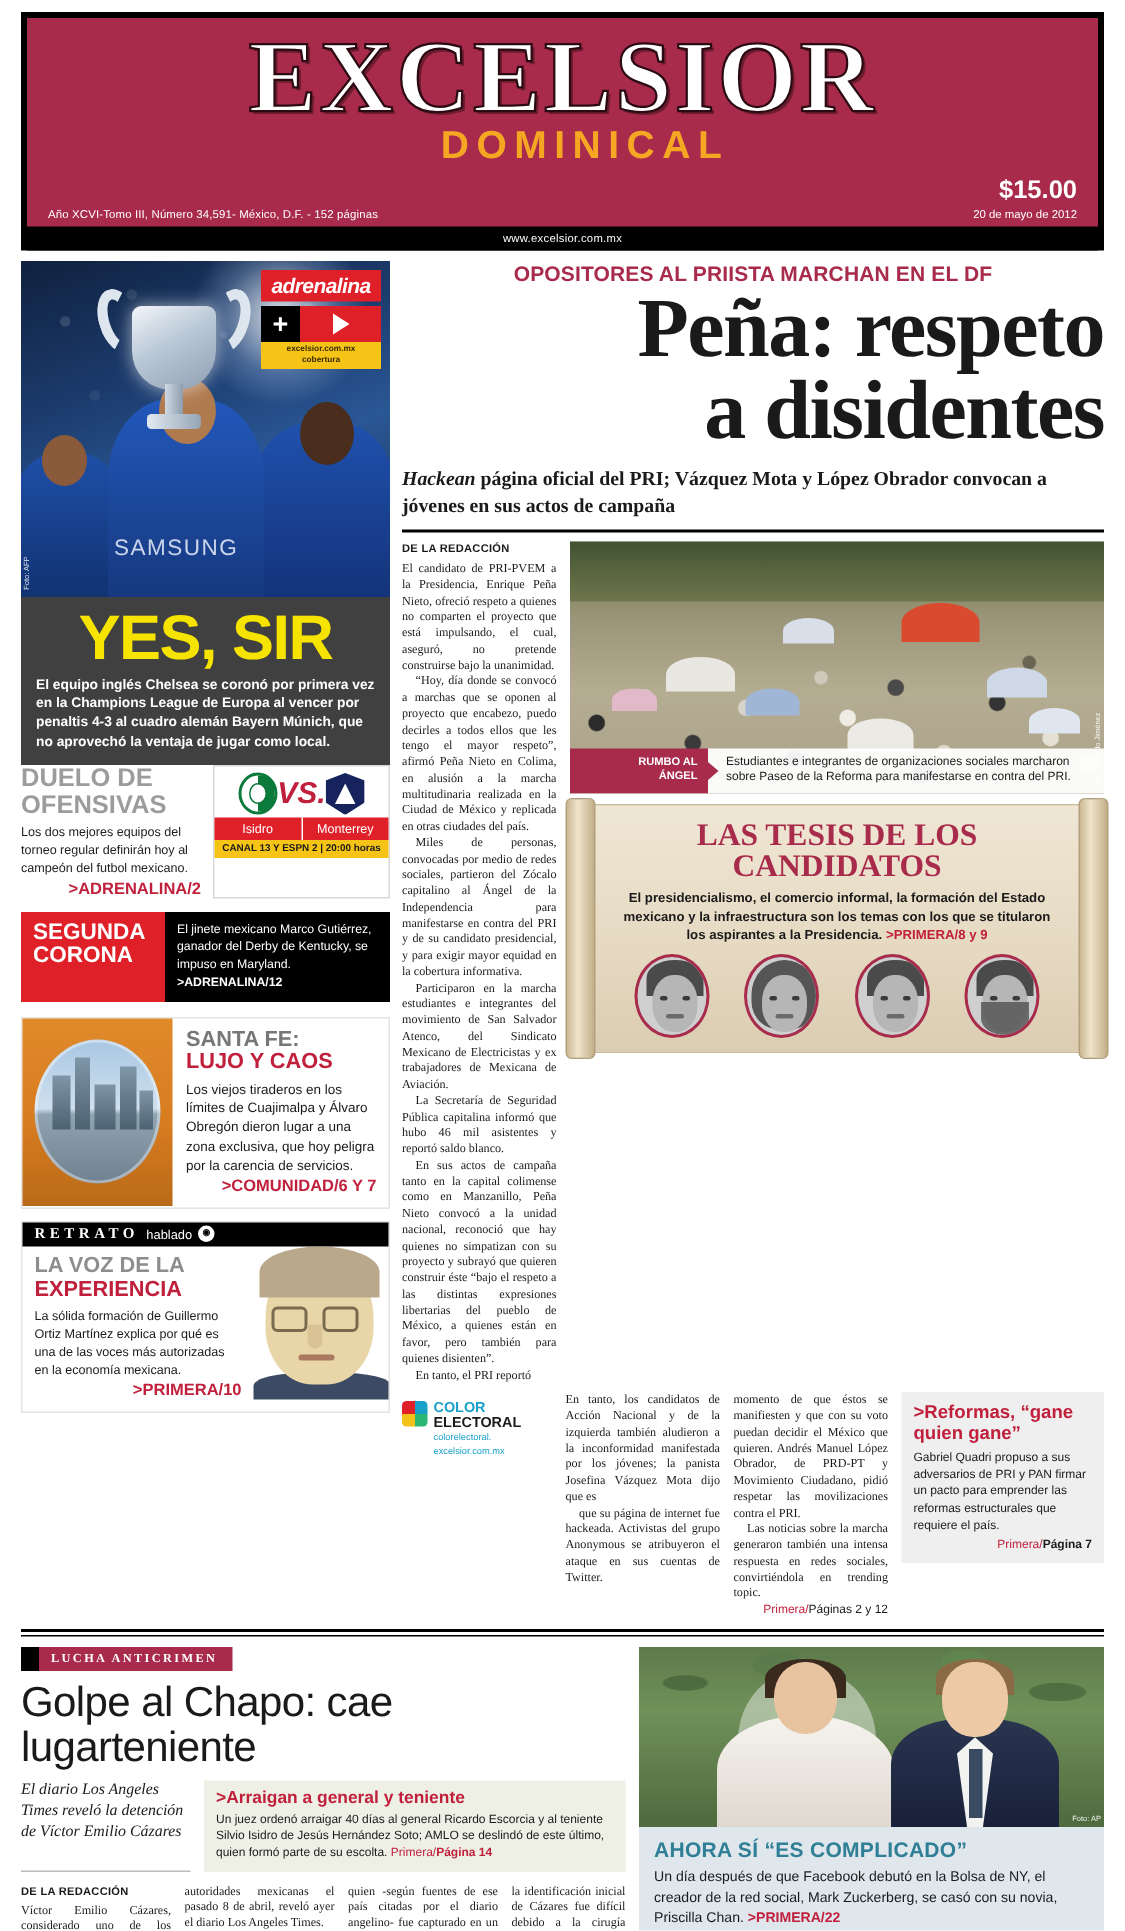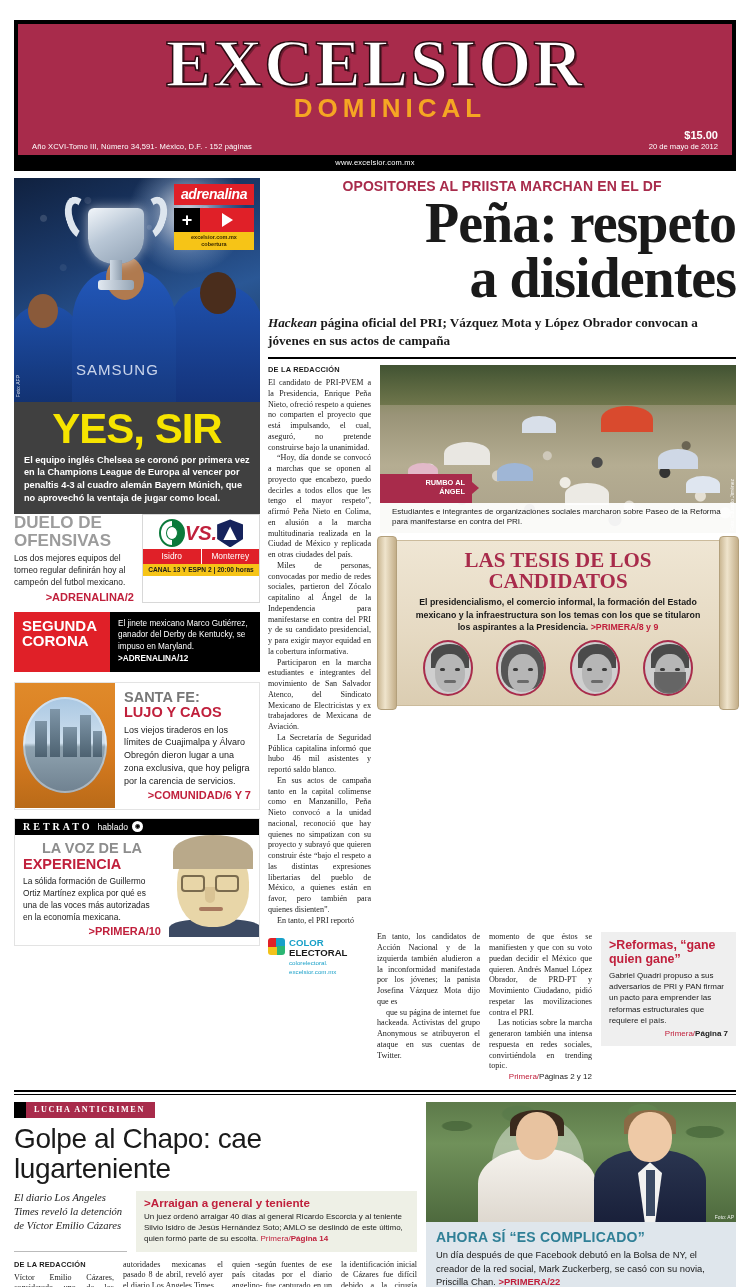--- a/index.html
+++ b/index.html
@@ -4,21 +4,21 @@
 <style>
   * { box-sizing: border-box; margin: 0; padding: 0; }
   html, body { background: #ffffff; }
   body {
     width: 750px; height: 1287px;
     font-family: "Liberation Sans", sans-serif;
     color: #1a1a1a;
     position: relative;
     overflow: hidden;
   }
-  .page { width: 750px; height: 1287px; position: relative; background: #fff; padding: 20px 14px 0 14px; }
+  .page { width: 750px; height: 1287px; position: relative; background: #fff; padding: 8px 14px 0 14px; }
 
   
   .masthead { position: relative; background: #000; padding: 4px 4px 0 4px; }
   .masthead-inner { background: #a82b4b; position: relative; padding: 6px 14px 4px 14px; }
   .mh-title {
     font-family: "Liberation Serif", serif;
     font-weight: bold;
     font-size: 68px;
     letter-spacing: 2px;
     color: #ffffff;
@@ -33,21 +33,21 @@
     font-size: 26px;
     letter-spacing: 5px;
     color: #f5a623;
     text-align: center;
     margin-top: -4px;
     padding-left: 30px;
   }
   .mh-meta { display: flex; justify-content: space-between; align-items: flex-end; margin-top: 5px; }
   .mh-issue { font-size: 7.6px; color: #fff; letter-spacing: 0.1px; }
   .mh-right { text-align: right; color: #fff; }
-  .mh-price { font-size: 11px; font-weight: bold; }
+  .mh-price { font-size: 17px; font-weight: bold; }
   .mh-date { font-size: 7.6px; margin-top: 1px; }
   .mh-url { background: #000; color: #fff; text-align: center; font-size: 7.5px; padding: 3px 0 4px 0; letter-spacing: 0.2px; }
 
   
   .cols { display: flex; gap: 8px; margin-top: 7px; }
   .col-left { width: 246px; flex: none; }
   .col-right { flex: 1; }
 
   
   .photo-chelsea {
@@ -139,21 +139,21 @@
   .sf-p { font-size:9px; line-height:1.42; margin-top:3px; }
 
   
   .retrato-wrap { position:relative; margin-top:8px; border:1px solid #e3e3e3; background:#fff; }
   .ret-tab { display:flex; align-items:center; background:#000; color:#fff; padding:2px 8px 3px 8px; }
   .ret-tab .r1 { font-family:"Liberation Serif", serif; font-weight:bold; font-size:10px; letter-spacing:3px; }
   .ret-tab .r2 { font-size:8.6px; margin-left:5px; }
   .ret-tab .r3 { margin-left:4px; width:11px;height:11px;border-radius:50%;background:#fff;color:#000;font-size:6px;line-height:11px;text-align:center;font-weight:bold;}
   .ret-body { display:flex; }
   .ret-text { flex:1; padding:6px 6px 8px 8px; }
-  .ret-h1 { color:#8d8d8d; font-size:14.5px; font-weight:bold; line-height:1.05;text-align:center; }
+  .ret-h1 { color:#8d8d8d; font-size:14.5px; font-weight:bold; line-height:1.05; }
   .ret-h2 { color:#c0203c; font-size:14.5px; font-weight:bold; line-height:1.05; }
   .ret-p { font-size:8.4px; line-height:1.43; margin-top:3px; }
   .ret-face { width:92px; flex:none; position:relative; height:102px; overflow:hidden; }
   .rf-head { position:absolute; left:10px; top:6px; width:72px; height:86px; border-radius:48% 48% 44% 44%; background:#e8d6a8; }
   .rf-hair { position:absolute; left:6px; top:0px; width:80px; height:34px; border-radius:50% 50% 0 0; background:#b9a98a; }
   .rf-gl-l,.rf-gl-r { position:absolute; top:40px; width:24px;height:17px;border:2px solid #7a6b4e;border-radius:4px; }
   .rf-gl-l{left:14px}.rf-gl-r{left:48px}
   .rf-nose{position:absolute;left:38px;top:52px;width:10px;height:16px;background:#d9c394;border-radius:0 0 6px 6px;}
   .rf-mouth{position:absolute;left:32px;top:72px;width:24px;height:4px;background:#a8795f;border-radius:3px;}
   .rf-suit{position:absolute;left:2px;bottom:-4px;width:92px;height:22px;background:#3c4a63;border-radius:40% 40% 0 0;}
@@ -197,21 +197,21 @@
   .umb { position:absolute; border-radius:50% 50% 0 0; }
   .u1{left:18%;top:46%;width:46px;height:23px;background:#e9e7e2}
   .u2{left:40%;top:30%;width:34px;height:17px;background:#d8dfe9}
   .u3{left:62%;top:24%;width:52px;height:26px;background:#d94a2e}
   .u4{left:8%;top:58%;width:30px;height:15px;background:#e2b9c9}
   .u5{left:78%;top:50%;width:40px;height:20px;background:#cfd8e6}
   .u6{left:33%;top:58%;width:36px;height:18px;background:#9fb6d6}
   .u7{left:52%;top:70%;width:44px;height:22px;background:#eceae4}
   .u8{left:86%;top:66%;width:34px;height:17px;background:#dfe6f0}
   .mp-credit { position:absolute; right:1px; bottom:3px; font-size:5px; color:#fff; writing-mode:vertical-rl; transform:rotate(180deg); opacity:.9;}
-  .mp-caption { position:absolute; left:0; bottom:0; display:flex; width:100%;flex-direction:column; }
+  .mp-caption { position:absolute; left:0; bottom:0; display:flex; width:100%; }
   .mpc-tag { background:#a82b4b; color:#fff; font-size:7.4px; font-weight:bold; text-align:right; padding:5px 7px 6px 8px; width:92px; flex:none; line-height:1.2; position:relative; }
   .mpc-tag:after { content:""; position:absolute; right:-7px; top:50%; transform:translateY(-50%); border-left:7px solid #a82b4b; border-top:6px solid transparent; border-bottom:6px solid transparent; }
   .mpc-text { flex:1; background:rgba(255,255,255,.94); font-size:8px; line-height:1.35; padding:4px 7px 5px 12px; }
 
   
   .tesis { position:relative; margin-top:7px; background: linear-gradient(180deg,#efe6d4 0%, #e6dac3 55%, #dbcdb2 100%); border:1px solid #cbbb9c; padding:9px 30px 6px 30px; }
   .tesis-roll-l, .tesis-roll-r { position:absolute; top:-5px; width:20px; height:calc(100% + 10px); border-radius:4px;
      background: linear-gradient(90deg,#cbb894,#efe4cc 40%,#c3ae89); border:1px solid #b8a customers; }
   .tesis-roll-l { left:-4px; border:1px solid #b3a07c; }
   .tesis-roll-r { right:-4px; border:1px solid #b3a07c; }

